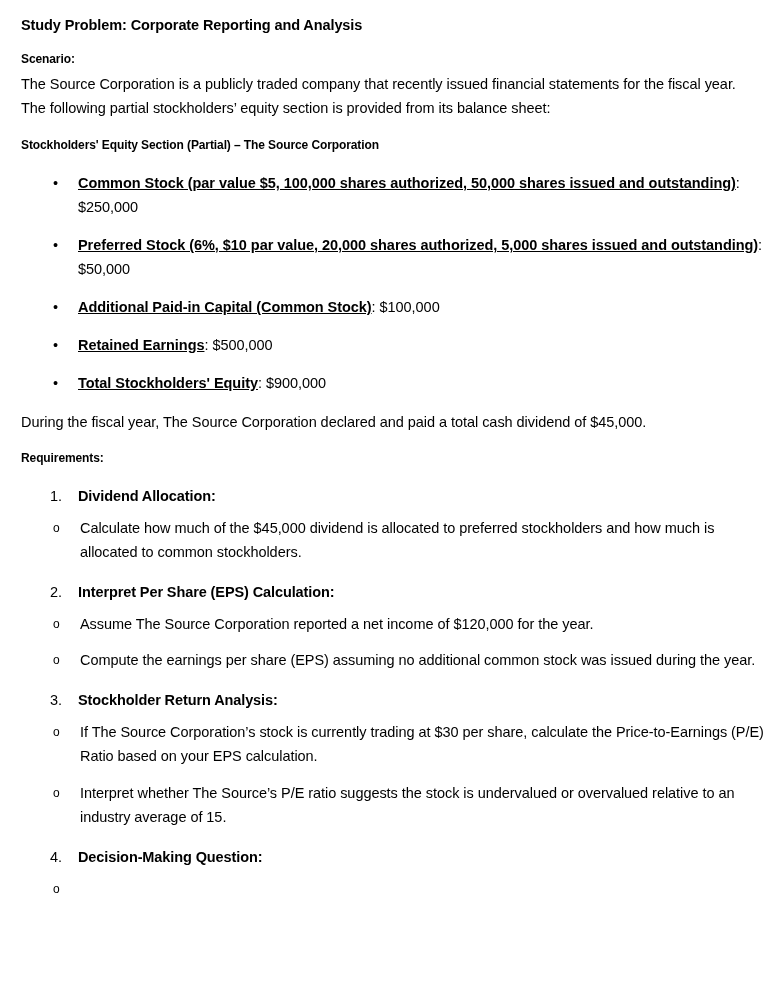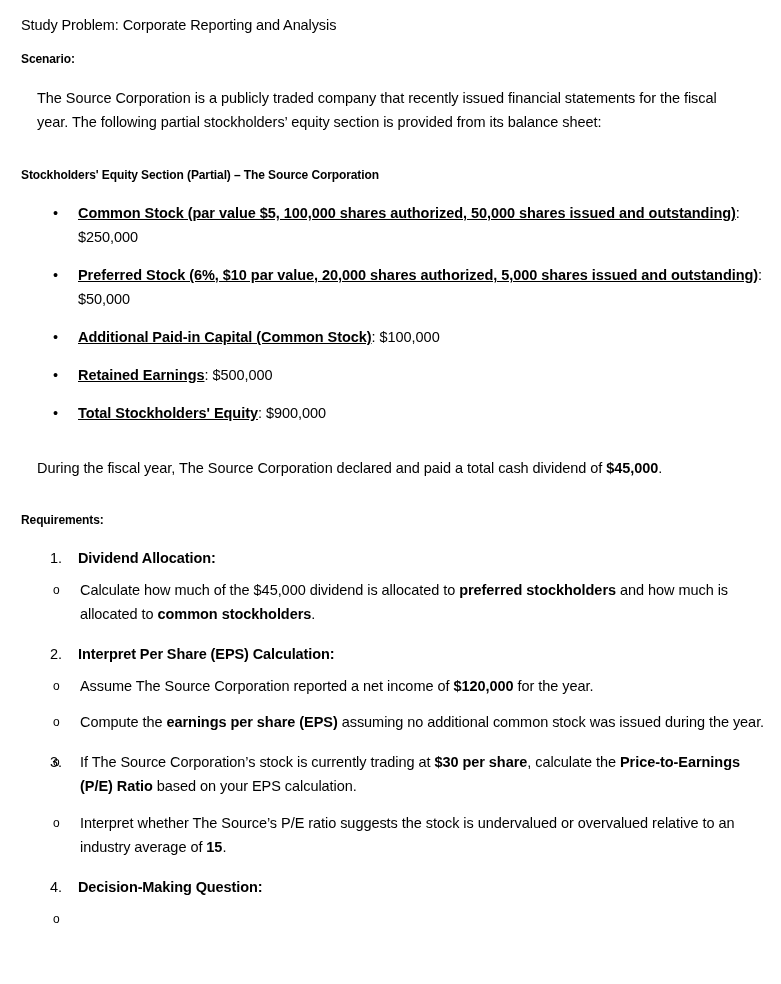--- a/index.html
+++ b/index.html
@@ -19,36 +19,36 @@
     width: 781px;
     height: 984px;
     box-sizing: border-box;
     padding: 10px 14px 0 21px;
     overflow: hidden;
   }
 
   
   .doc-title {
     font-size: 14.5px;
-    font-weight: normal;
+    font-weight: bold;
     line-height: 24px;
     margin: 3px 0 11px 0;
     letter-spacing: -0.1px;
   }
   .section-head {
     font-size: 12px;
     font-weight: bold;
     line-height: 23px;
     margin: 0 0 2px 0;
     letter-spacing: -0.1px;
   }
   .para {
     font-size: 14.5px;
     line-height: 23.5px;
-    margin: 16px;
+    margin: 0;
     max-width: 735px;
     letter-spacing: -0.05px;
   }
   .spacer-12 { height: 12px; }
   .spacer-14 { height: 14px; }
   .spacer-16 { height: 16px; }
 
   
   .equity-list {
     list-style: none;
@@ -118,21 +118,21 @@
   .sub-item .circ {
     position: absolute;
     left: 32px;
     top: 0;
     font-size: 12px;
     line-height: 25px;
   }
   .req-block { margin-bottom: 15px; }
   .req-block:last-child { margin-bottom: 0; }
 
-  b, strong { font-weight: bold; }
+  b, strong { font-weight: normal; }
 </style>
 </head>
 <body>
 
 <div class="page">
 
   <div class="doc-title">Study Problem: Corporate Reporting and Analysis</div>
 
   <div class="section-head">Scenario:</div>
   <p class="para">The Source Corporation is a publicly traded company that recently issued financial statements for the fiscal year. The following partial stockholders’ equity section is provided from its balance sheet:</p>
@@ -171,21 +171,21 @@
         </ul>
       </li>
       <li class="req-block">
         <div class="req-item"><span class="num">2.</span><span class="req-title">Interpret Per Share (EPS) Calculation:</span></div>
         <ul class="sub-list">
           <li class="sub-item"><span class="circ">o</span><span>Assume The Source Corporation reported a net income of </span><b>$120,000</b><span> for the year.</span></li>
           <li class="sub-item"><span class="circ">o</span><span>Compute the </span><b>earnings per share (EPS)</b><span> assuming no additional common stock was issued during the year.</span></li>
         </ul>
       </li>
       <li class="req-block">
-        <div class="req-item"><span class="num">3.</span></div>
+        <div class="req-item"><span class="num">3.</span><span class="req-title">Stockholder Return Analysis:</span></div>
         <ul class="sub-list">
           <li class="sub-item"><span class="circ">o</span><span>If The Source Corporation’s stock is currently trading at </span><b>$30 per share</b><span>, calculate the </span><b>Price-to-Earnings (P/E) Ratio</b><span> based on your EPS calculation.</span></li>
           <li class="sub-item"><span class="circ">o</span><span>Interpret whether The Source’s P/E ratio suggests the stock is undervalued or overvalued relative to an industry average of </span><b>15</b><span>.</span></li>
         </ul>
       </li>
       <li class="req-block">
         <div class="req-item"><span class="num">4.</span><span class="req-title">Decision-Making Question:</span></div>
         <ul class="sub-list">
           <li class="sub-item"><span class="circ">o</span></li>
         </ul>

